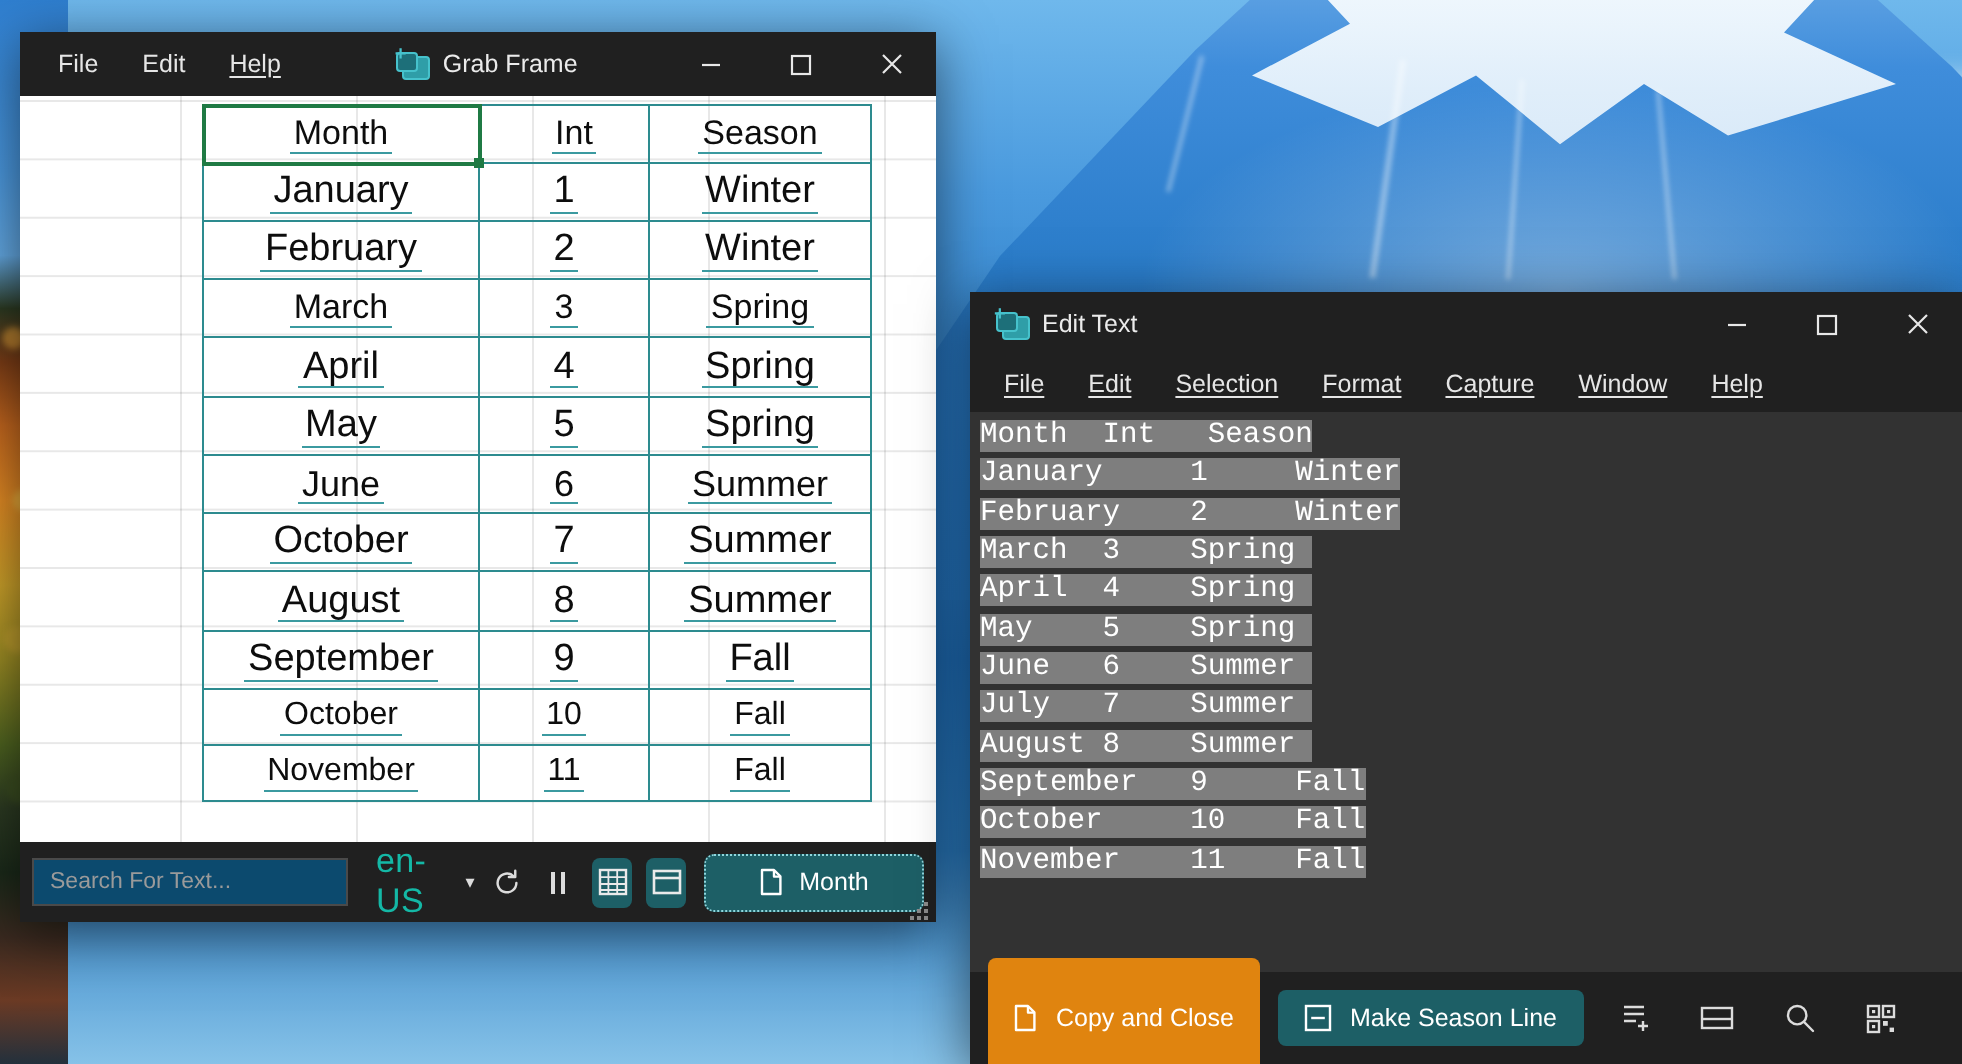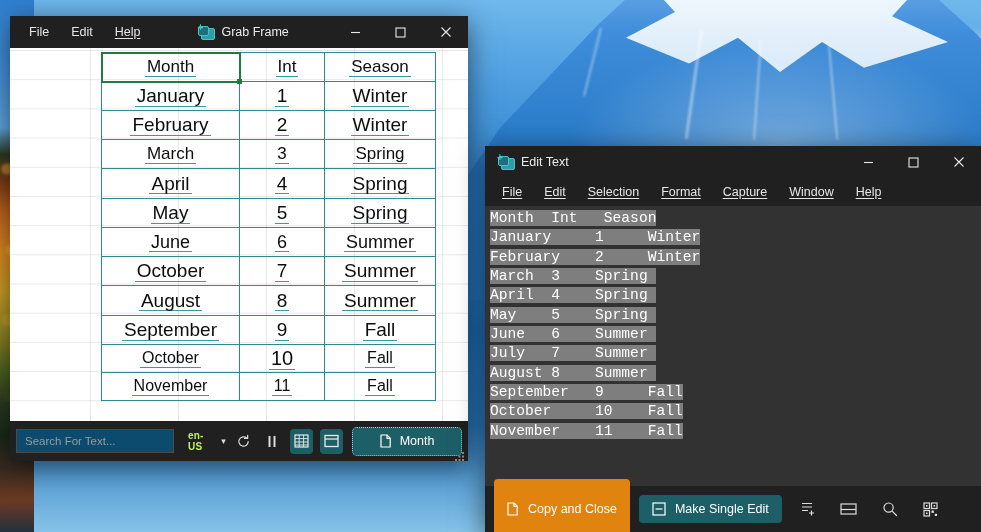--- a/index.html
+++ b/index.html
@@ -100,21 +100,21 @@
   
   #grab-toolbar{
     position:absolute;left:0;bottom:0;width:458px;height:40px;background:#202020;
     display:flex;align-items:center;gap:0;padding:0 6px;box-sizing:border-box;
   }
   #search-input{
     width:140px;height:22px;background:#0c4a6e;border:1px solid #4a4a4a;border-radius:0;
     color:#d2d2d2;font-size:11.5px;padding:0 8px;outline:none;font-family:"Liberation Sans",sans-serif;
   }
   #search-input::placeholder{color:#9a9a9a;}
-  .lang{color:#bef264;font-size:10px;font-weight:700;margin-left:14px;letter-spacing:.2px;}
+  .lang{color:#14b8a6;font-size:17px;font-weight:400;margin-left:14px;letter-spacing:.2px;}
   .caret{color:#dcdcdc;font-size:9px;margin-left:7px;}
   .tb-icon{width:26px;height:26px;display:flex;align-items:center;justify-content:center;color:#dcdcdc;margin-left:6px;}
   .tb-sq{width:26px;height:25px;border-radius:4px;background:#1d5f66;display:flex;align-items:center;justify-content:center;margin-left:7px;}
   #grab-btn{
     margin-left:9px;height:27px;min-width:86px;background:#1d5f66;border:1.5px dotted #8fd6dd;border-radius:5px;
     color:#ffffff;font-size:12.5px;display:flex;align-items:center;justify-content:center;gap:7px;padding:0 11px;
   }
   .grip{position:absolute;right:3px;bottom:2px;width:11px;height:11px;}
 
   
@@ -236,21 +236,21 @@
             <td class="c-int" style="font-size: 19px;"><span class="u">8</span></td>
             <td class="c-season" style="font-size: 19px;"><span class="u">Summer</span></td>
           </tr>
           <tr style="height: 29px;">
             <td class="c-month" style="font-size: 19px;"><span class="u">September</span></td>
             <td class="c-int" style="font-size: 19px;"><span class="u">9</span></td>
             <td class="c-season" style="font-size: 19px;"><span class="u">Fall</span></td>
           </tr>
           <tr style="height: 28px;">
             <td class="c-month" style="font-size: 16px;"><span class="u">October</span></td>
-            <td class="c-int" style="font-size: 20px;"><span class="u">10</span></td>
+            <td class="c-int" style="font-size: 16px;"><span class="u">10</span></td>
             <td class="c-season" style="font-size: 16px;"><span class="u">Fall</span></td>
           </tr>
           <tr style="height: 28px;">
             <td class="c-month" style="font-size: 16px;"><span class="u">November</span></td>
             <td class="c-int" style="font-size: 16px;"><span class="u">11</span></td>
             <td class="c-season" style="font-size: 16px;"><span class="u">Fall</span></td>
           </tr>
         </tbody>
       </table>
   </div>
@@ -352,21 +352,21 @@
           <path d="M1 1h6l3.2 3.2V13H1z" fill="none" stroke="#fff" stroke-width="1.2" stroke-linejoin="round"></path>
           <path d="M7 1v3.3h3.2" fill="none" stroke="#fff" stroke-width="1.2" stroke-linejoin="round"></path>
         </svg>
       <span>Copy and Close</span>
     </div>
     <div class="btn-teal">
       <svg width="14" height="14" viewBox="0 0 14 14">
           <rect x="1" y="1" width="12" height="12" fill="none" stroke="#fff" stroke-width="1.2"></rect>
           <path d="M3.6 7h6.8" stroke="#fff" stroke-width="1.2"></path>
         </svg>
-      <span>Make Single Edit</span>
+      <span>Make Season Line</span>
     </div>
     <span class="eb-icon">
       <svg width="16" height="16" viewBox="0 0 16 16">
           <path d="M2 2.5h10M2 6h10M2 9.5h6" stroke="#dcdcdc" stroke-width="1.2"></path>
           <path d="M11.5 9.5v5M9 12h5" stroke="#dcdcdc" stroke-width="1.2"></path>
         </svg>
     </span>
     <span class="eb-icon">
       <svg width="17" height="14" viewBox="0 0 17 14">
           <rect x="1" y="2" width="15" height="10" fill="none" stroke="#dcdcdc" stroke-width="1.2"></rect>

